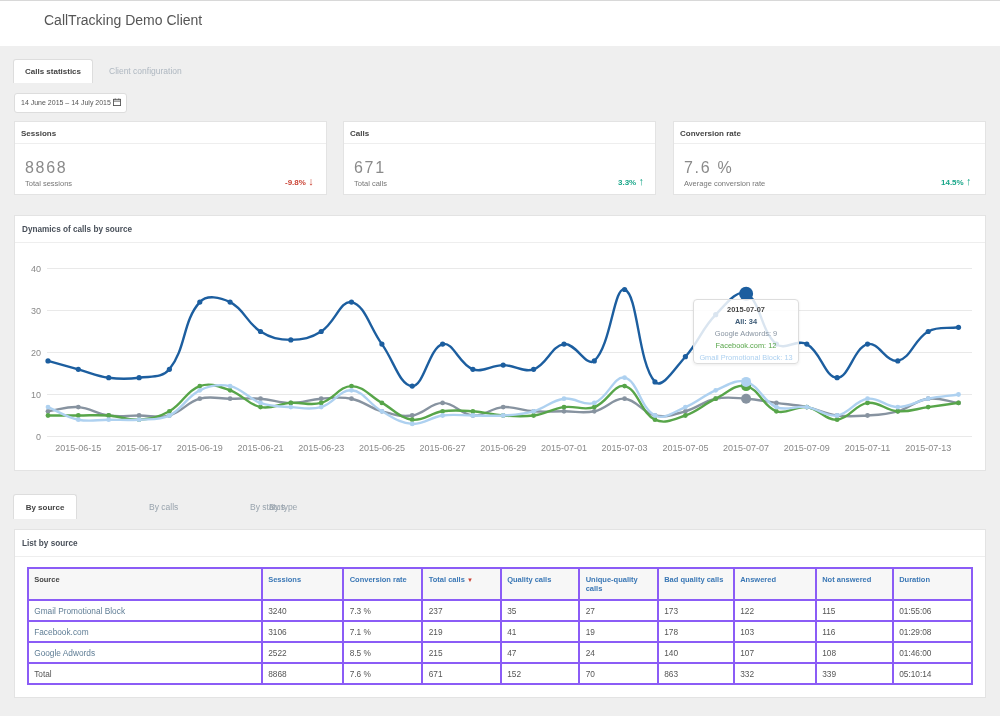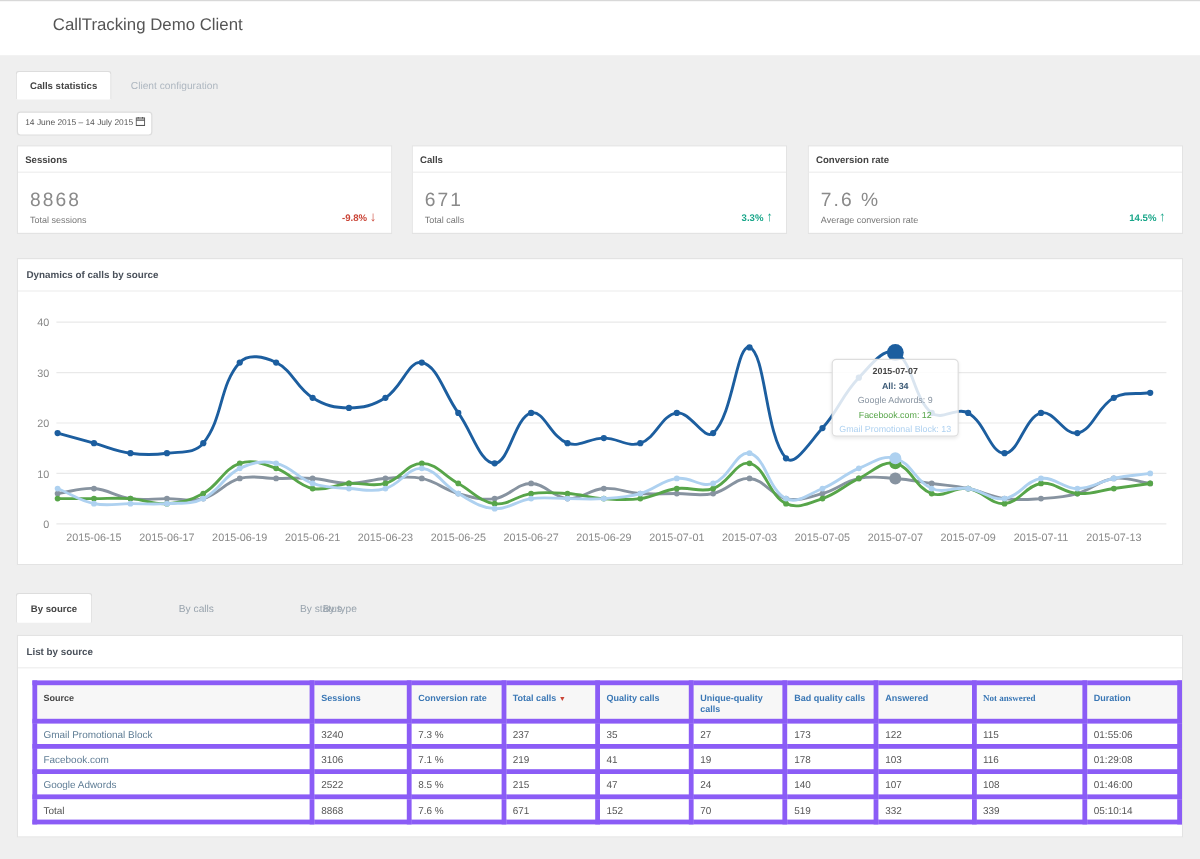--- a/index.html
+++ b/index.html
@@ -8,21 +8,21 @@
 .topbar h1 { position:absolute; left:14px; top:11px; font-size:14px; font-weight:400; color:#555;margin-left:30px; }
 .tab { position:absolute; background:#fff; border:1px solid #ddd; border-bottom:none; border-radius:3px 3px 0 0; color:#444; font-weight:bold; text-align:center; }
 .tabtxt { position:absolute; color:#aeb7c0; }
 .datebtn { position:absolute; left:14px; top:93px; height:20px; background:#fff; border:1px solid #ddd; border-radius:3px; font-size:7px; color:#555; line-height:18px; padding:0 5px 0 6px; white-space:nowrap; }
 .card { position:absolute; top:121px; height:74px; background:#fff; border:1px solid #e3e3e3; }
 .card .hd { height:22px; border-bottom:1px solid #eee; font-size:8px; font-weight:bold; color:#444; line-height:23px; padding-left:6px; }
 .panel { position:absolute; left:14px; width:972px; background:#fff; border:1px solid #e3e3e3; }
 .panel .ttl { height:27px; border-bottom:1px solid #eee; font-size:8.2px; font-weight:bold; color:#49505a; line-height:28px; padding-left:7px; }
 .tooltip { position:absolute; left:693px; top:299px; width:106px; height:65px; background:rgba(255,255,255,0.84); border:1px solid #ddd; border-radius:4px; box-shadow:0 1px 3px rgba(0,0,0,0.08); text-align:center; font-size:7.4px; padding-top:4px; line-height:12px; white-space:nowrap; }
 table.lst { border-collapse:collapse; position:absolute; left:11.7px; top:37px; table-layout:fixed; }
-table.lst th, table.lst td { border:4px solid #8b5cf6; font-size:8.3px; text-align:left; padding:0 0 0 5.5px; }
+table.lst th, table.lst td { border:2px solid #8b5cf6; font-size:8.3px; text-align:left; padding:0 0 0 5.5px; }
 table.lst th { background:#f7f7f7; color:#3a77b5; font-weight:bold; font-size:7.5px; height:32px; vertical-align:top; padding-top:6px; white-space:nowrap; }
 table.lst th.src { color:#444; }
 table.lst td { height:21px; color:#555; vertical-align:middle; }
 table.lst td.name { color:#5f7d95; }
 </style>
 </head>
 <body>
 <div class="topbar">
     <h1>CallTracking Demo Client</h1>
   </div>
@@ -237,21 +237,21 @@
     <tbody>
         <tr>
       <th class="src" style="width:234px;">Source</th>
       <th style="width:81.5px;">Sessions</th>
       <th style="width:79px;">Conversion rate</th>
       <th style="width:78.5px;">Total calls <span style="color:#ca4436;font-size:6px;">▼</span></th>
       <th style="width:78.5px;">Quality calls</th>
       <th style="width:78.5px;">Unique-quality<br>calls</th>
       <th style="width:76px;">Bad quality calls</th>
       <th style="width:82px;">Answered</th>
-      <th style="width:93px;font-family:Liberation Serif, serif;">Not answered</th>
+      <th style="width:77px;">Not answered</th>
       <th style="width:79.5px;">Duration</th>
     </tr>
     <tr>
           <td class="name">Gmail Promotional Block</td>
           <td>3240</td>
           <td>7.3 %</td>
           <td>237</td>
           <td>35</td>
           <td>27</td>
           <td>173</td>
@@ -283,20 +283,20 @@
           <td>108</td>
           <td>01:46:00</td>
         </tr>
     <tr>
           <td>Total</td>
           <td>8868</td>
           <td>7.6 %</td>
           <td>671</td>
           <td>152</td>
           <td>70</td>
-          <td>519</td>
+          <td>863</td>
           <td>332</td>
           <td>339</td>
           <td>05:10:14</td>
         </tr>
   </tbody>
     </table>
 </div>
 
 </body></html>

